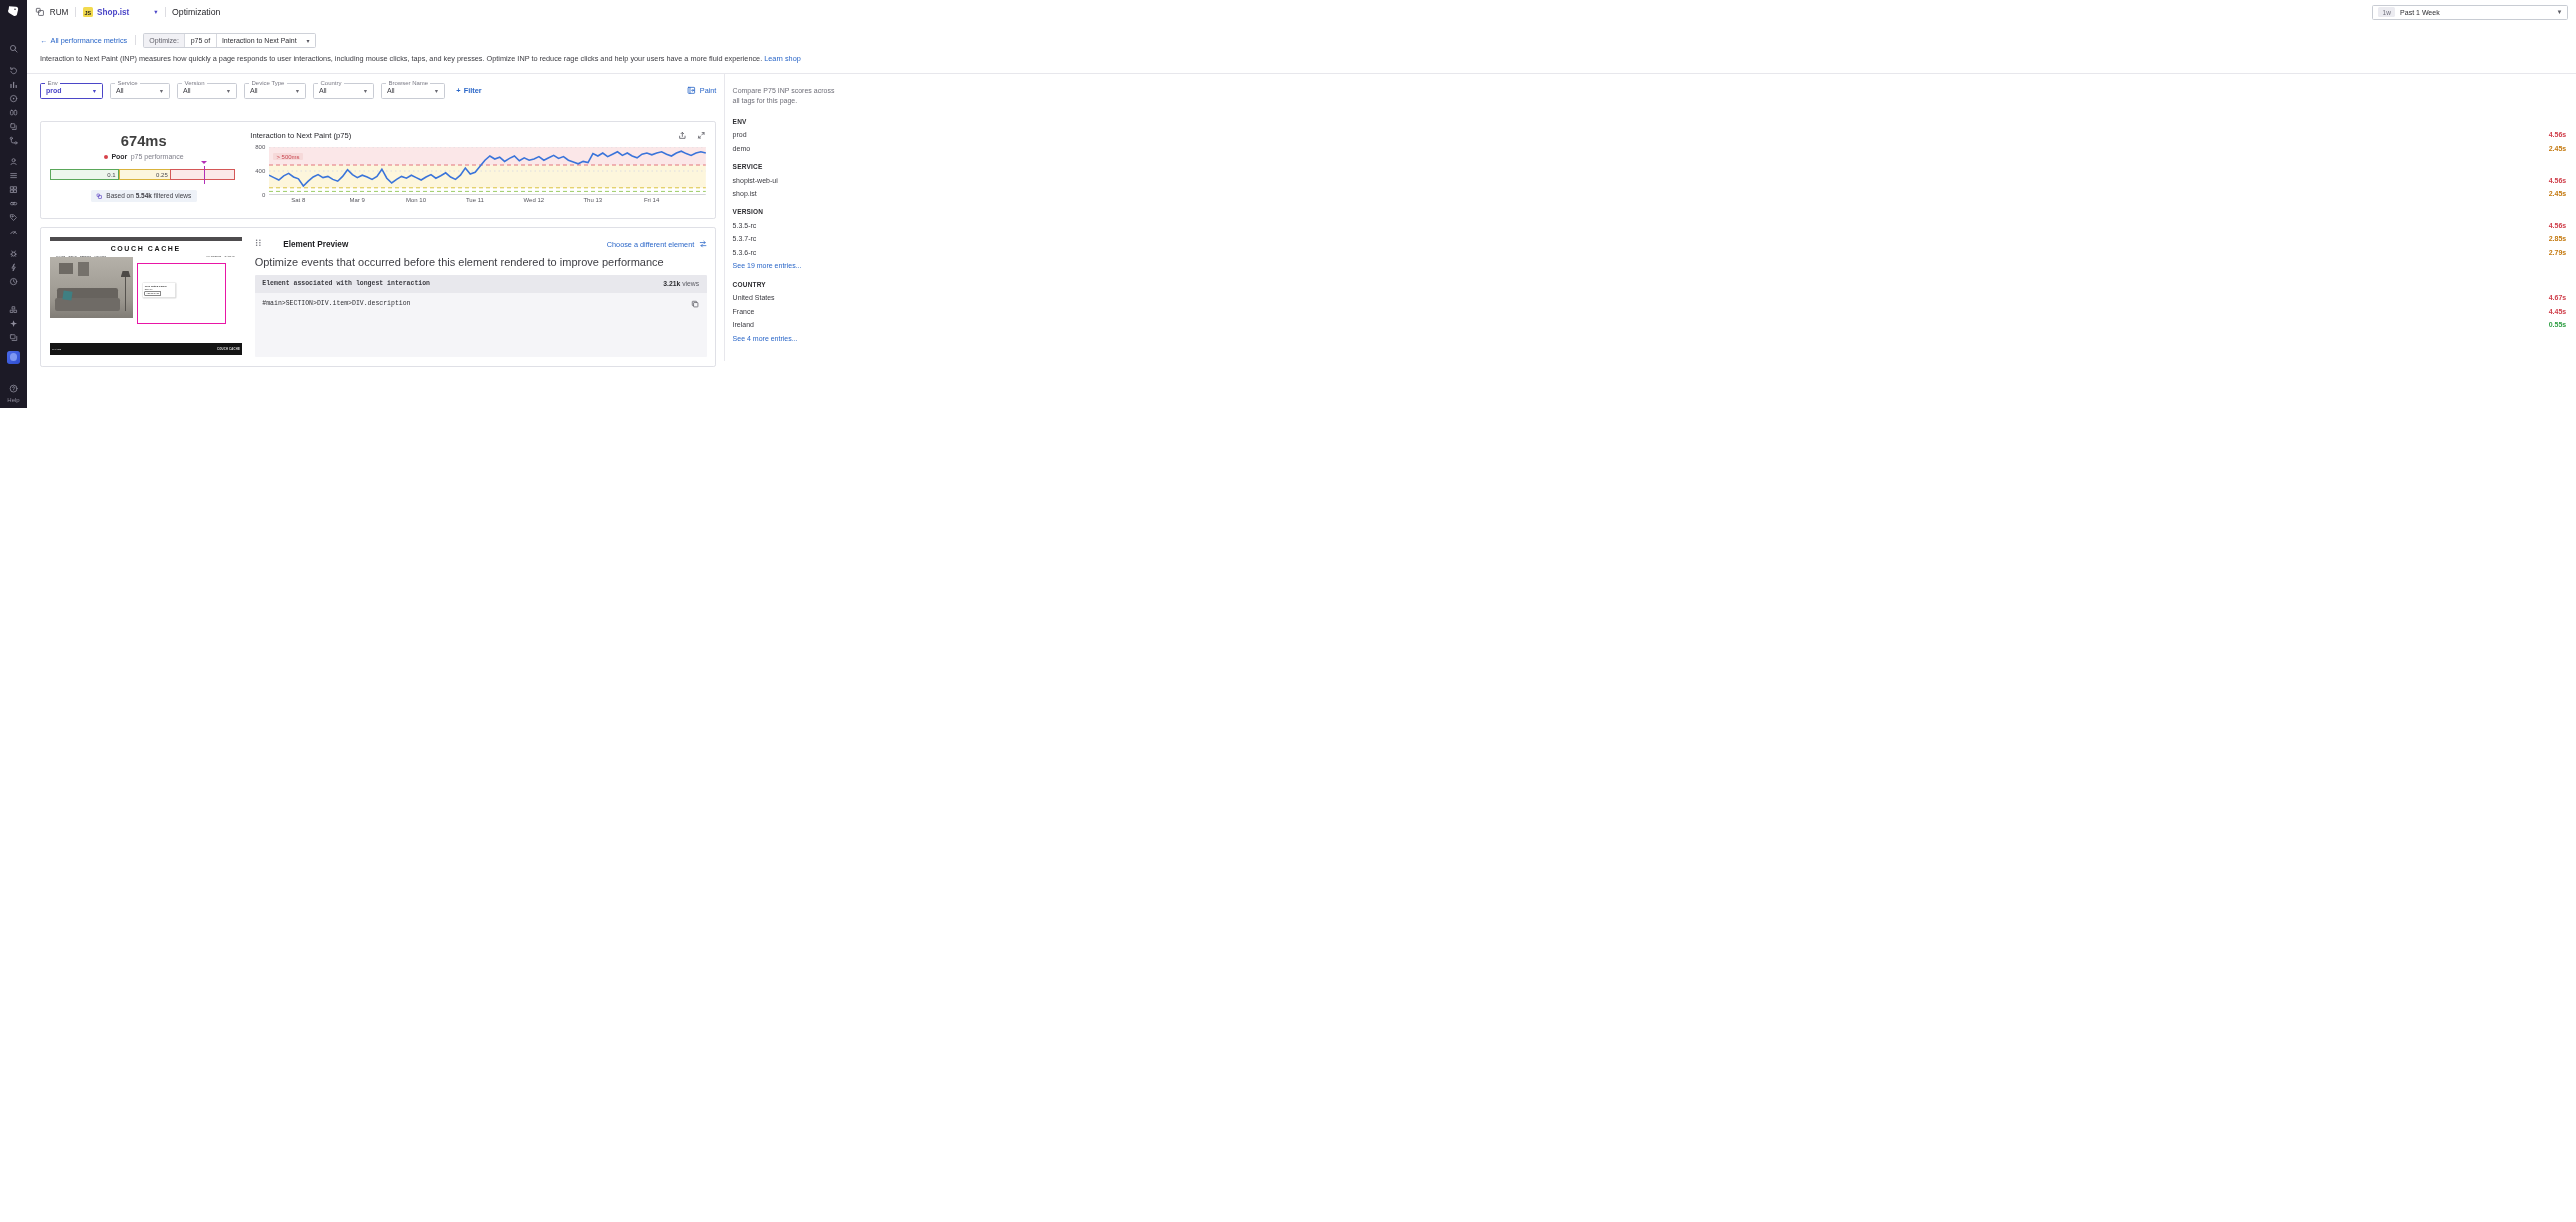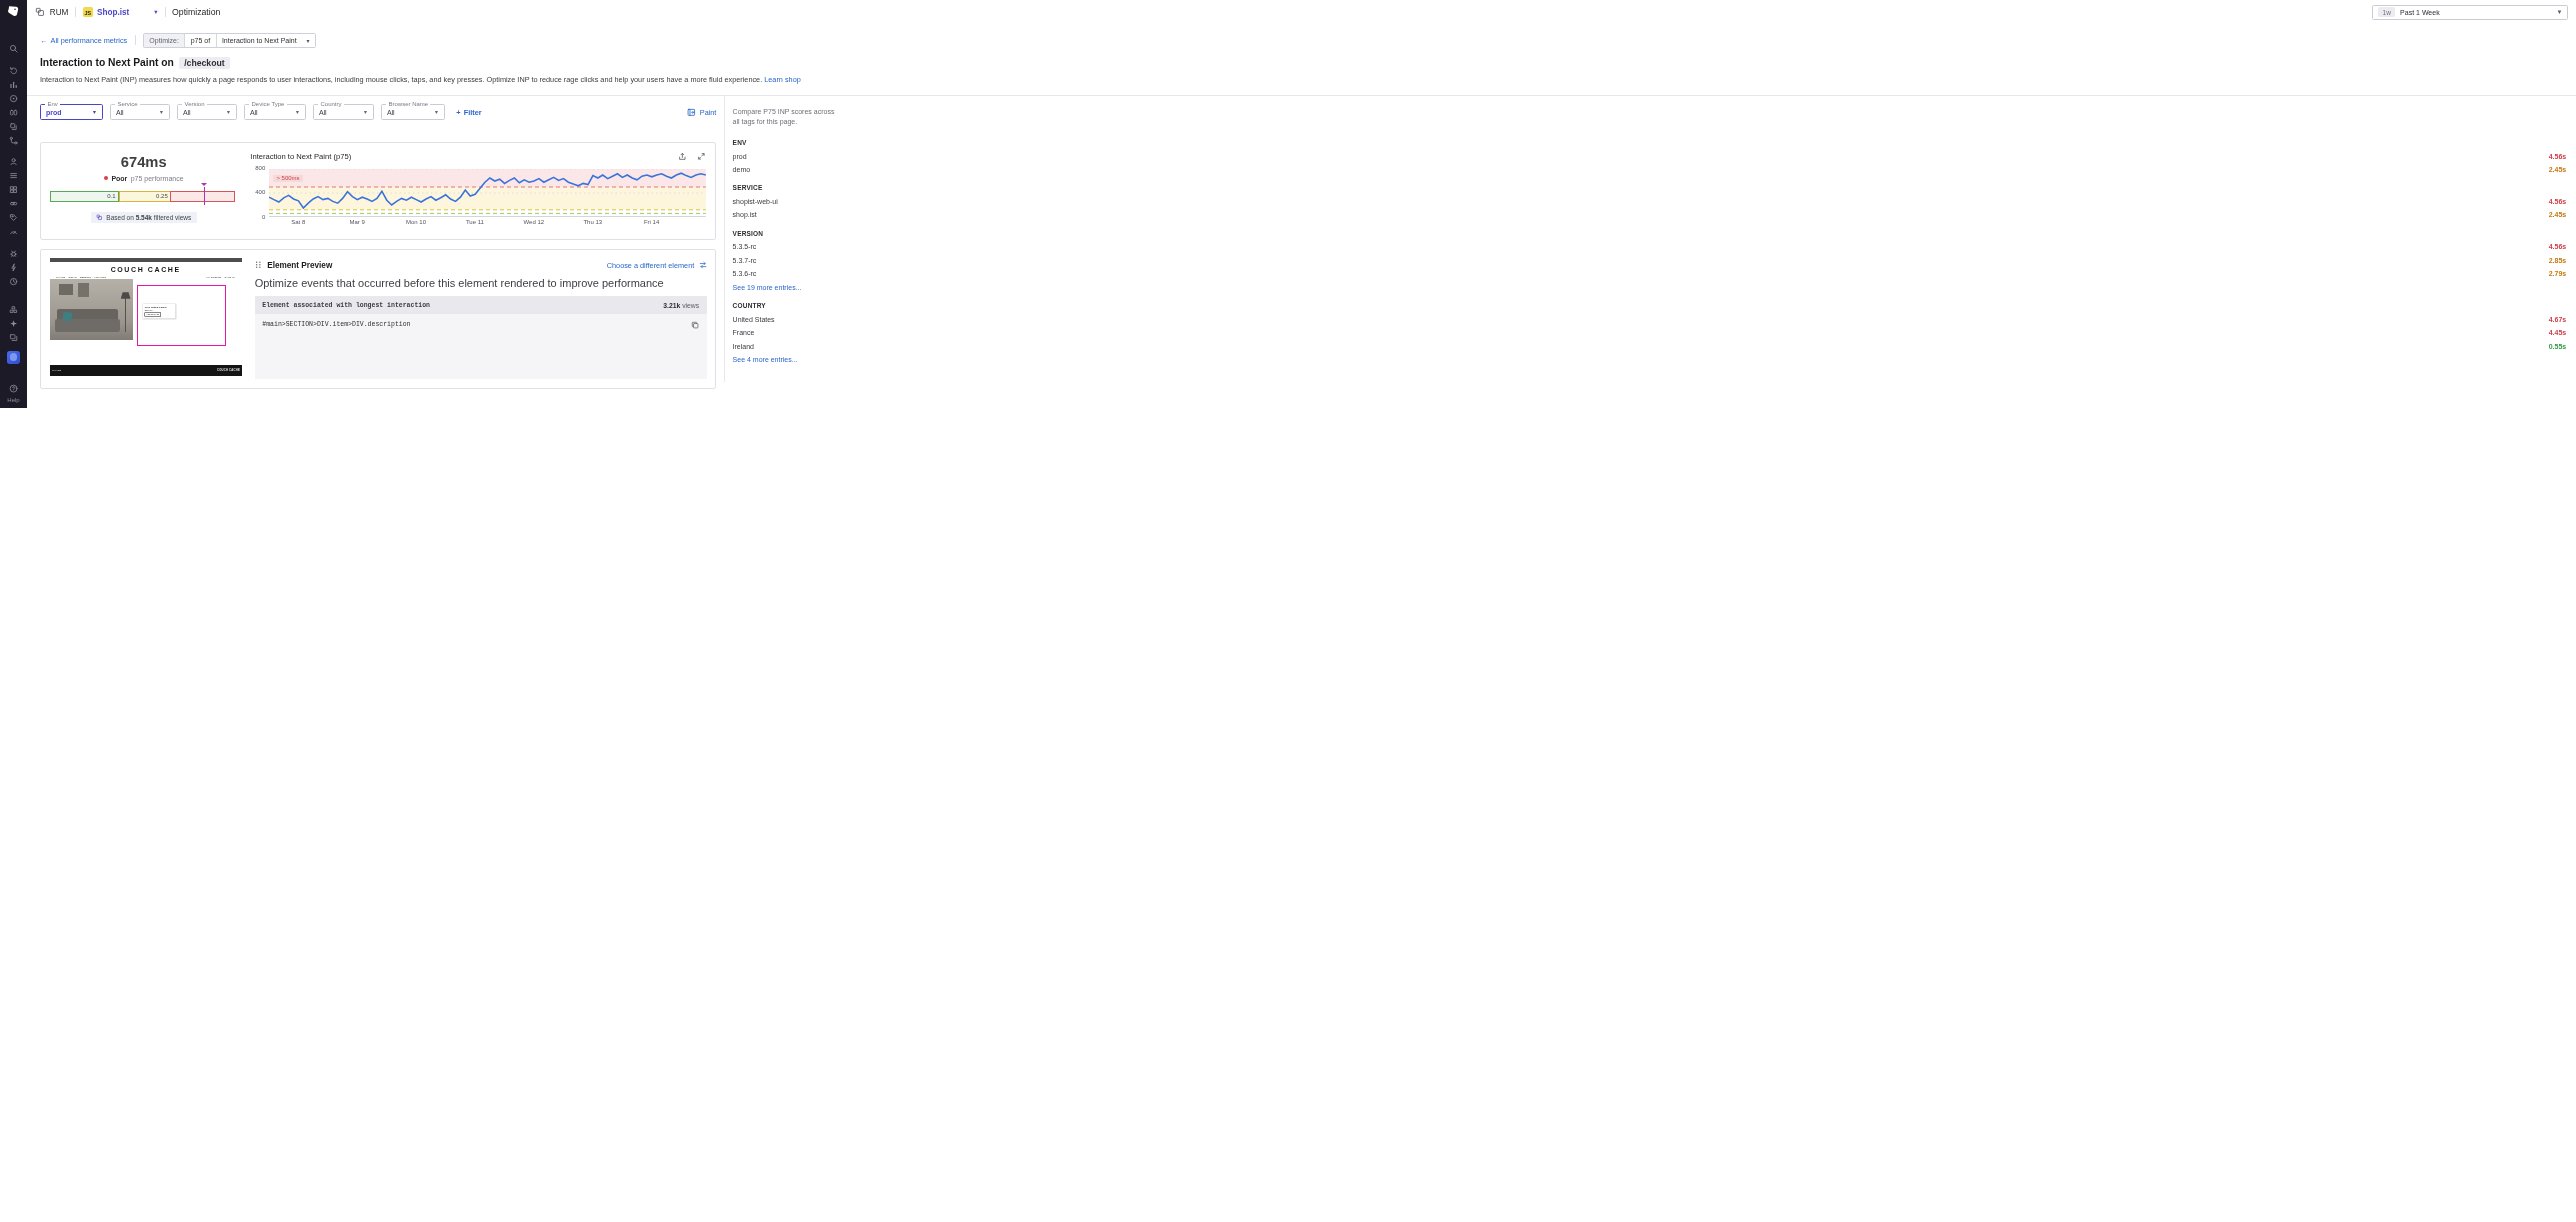--- a/index.html
+++ b/index.html
@@ -161,21 +161,21 @@
   .p-price { font-size:4.3px; color:#333; margin-top:1.1px; }
   .p-btn { display:inline-block; margin-top:2.7px; border:0.5px solid #111; font-size:3.8px;
     padding:1.1px 2.7px; color:#111; background:#fff; }
   .site-footer { margin-top:auto; height:11.4px; background:#141414; display:flex; align-items:center;
     justify-content:space-between; padding:0 2.2px; }
   .sf-l, .sf-r { font-size:5.4px; color:#e8e8e8; }
   .sf-l { transform:scale(0.45); transform-origin:left center; }
   .sf-r { transform:scale(0.5); transform-origin:right center; font-weight:bold; letter-spacing:0.5px; }
 
   .ep-details { flex:1; padding-top:2.2px; display:flex; flex-direction:column; }
-  .ep-head { display:flex; align-items:center; gap:6px; }
+  .ep-head { display:flex; align-items:center; gap:22px; }
   .drag-icon svg { width:6.5px; height:7.6px; fill:#6d6d76; }
   .ep-title { font-size:8.2px; font-weight:bold; color:#1c1c1f; }
   .choose-link { margin-left:auto; display:flex; align-items:center; gap:4.3px; color:#2a66c8;
     font-size:7.3px; }
   .choose-link svg { width:8.2px; height:8.2px; stroke:#2a66c8; fill:none; stroke-width:1.5;
     stroke-linecap:round; stroke-linejoin:round; }
   .ep-desc { margin-top:7px; font-size:11px; color:#3e3e44; }
   .ep-panel { margin-top:7px; border-radius:1.1px; overflow:hidden; flex:1; display:flex;
     flex-direction:column; }
   .ep-panel-head { background:#e8e8ed; padding:5.4px 7.6px; display:flex; align-items:center; }
@@ -381,24 +381,20 @@
     <div class="og" data-interactable="false">
       <span class="og-label" data-interactable="false">Optimize:</span>
       <span class="og-p75" data-interactable="false">p75 of</span>
       <span class="og-metric" data-interactable="true">
         <span>Interaction to Next Paint</span>
         <span class="og-caret" data-interactable="false">▾</span>
       </span>
     </div>
   </div>
 
-  <h1 class="page-title" data-interactable="false">
-    <span>Interaction to Next Paint on</span>
-    <span class="path-badge" data-interactable="false">/checkout</span>
-  </h1>
 
   <p class="desc" data-interactable="false">
     <span>Interaction to Next Paint (INP) measures how quickly a page responds to user interactions, including mouse clicks, taps, and key presses. Optimize INP to reduce rage clicks and help your users have a more fluid experience.</span>
     <a class="learn-more" data-interactable="true">Learn shop</a>
   </p>
 
   <div class="h-divider" data-interactable="false"></div>
 
   <div class="body">
     <div class="main" data-interactable="false">

